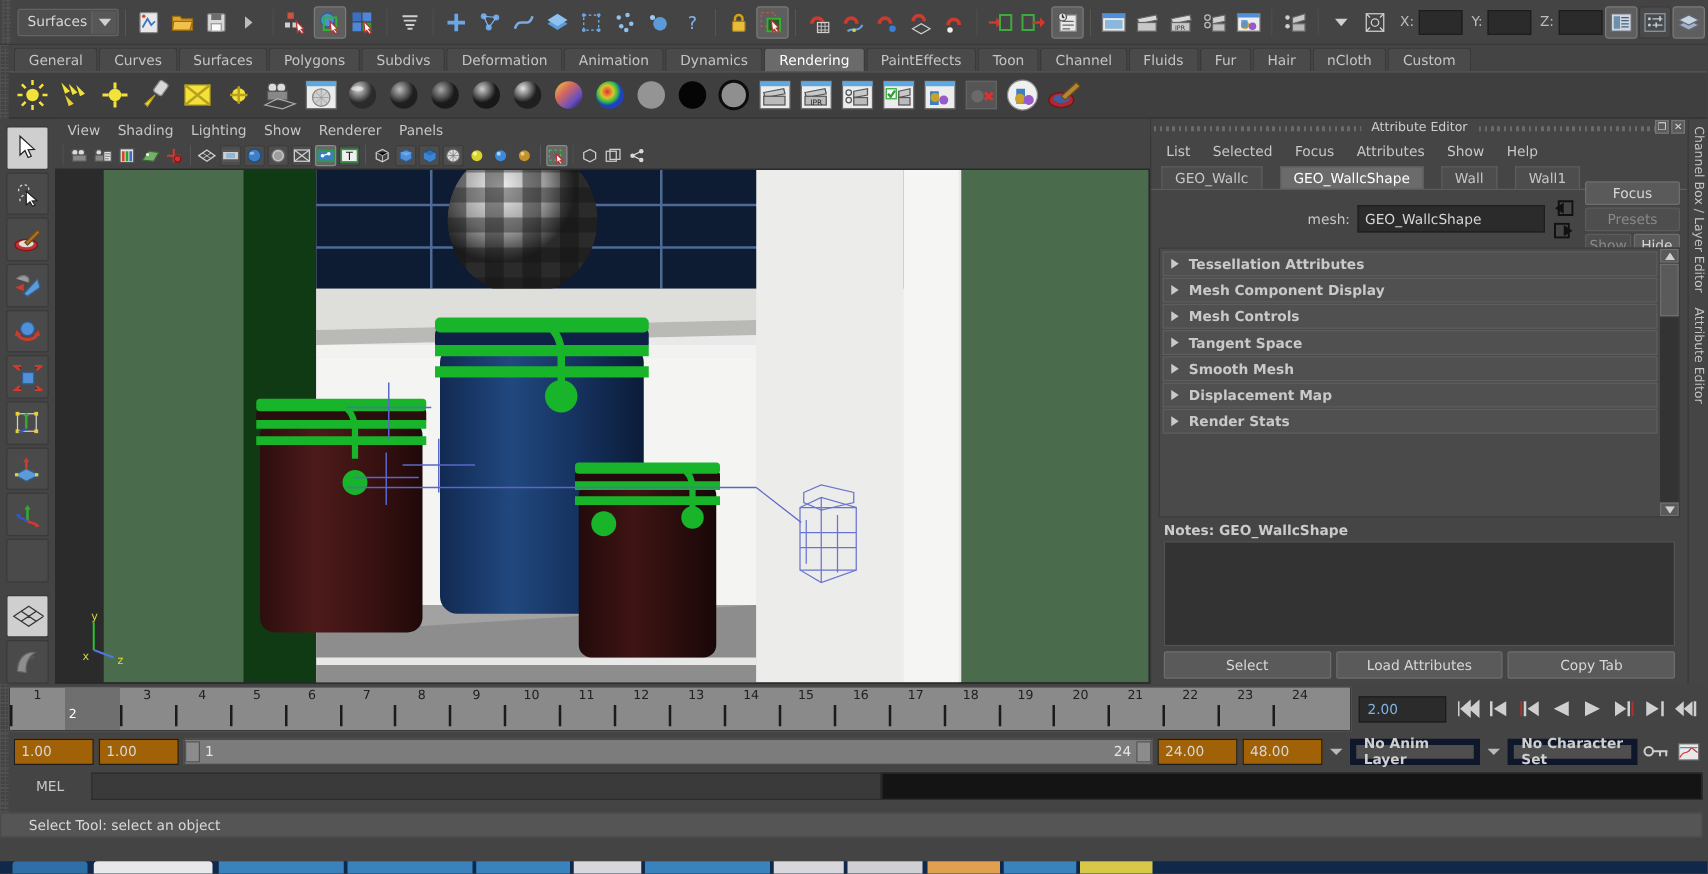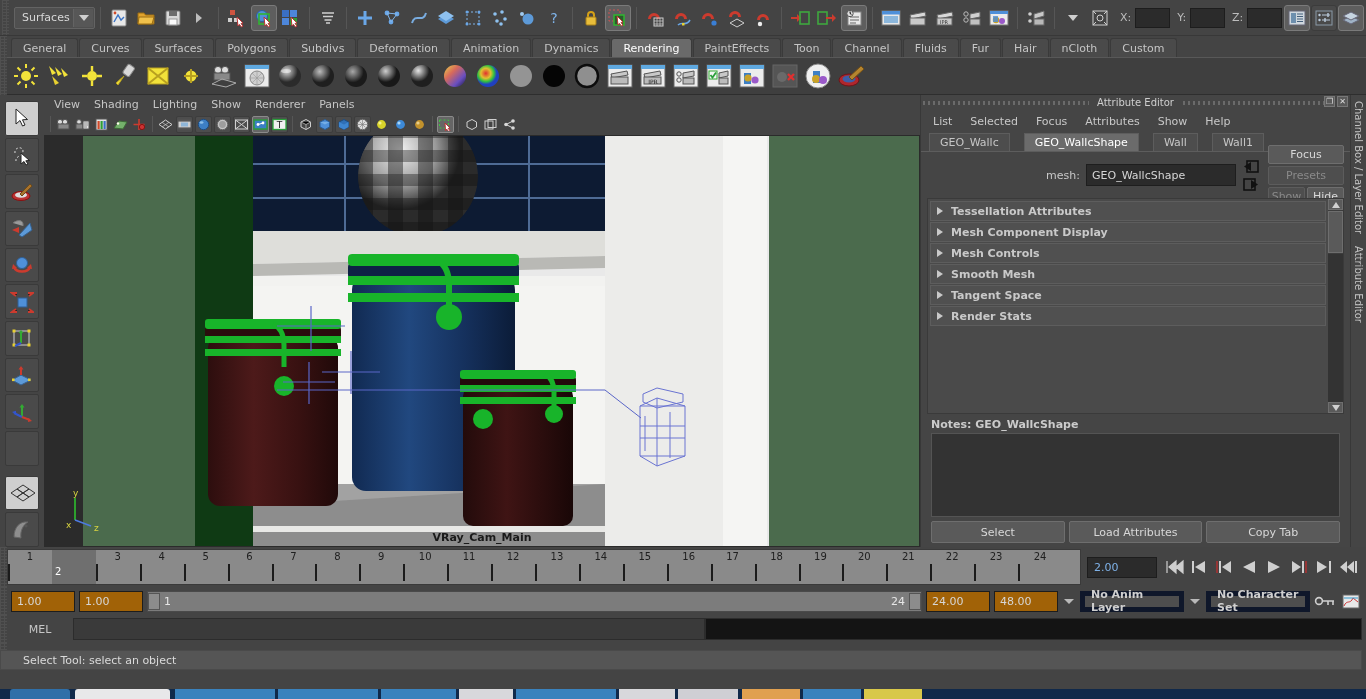--- a/index.html
+++ b/index.html
@@ -1122,21 +1122,20 @@
           <path d="M560 254 L596 282" stroke="#5a66c8" stroke-width="1"></path>
 
           <g transform="translate(30,362)">
             <path d="M0 22 V0" stroke="#2fbf2f" stroke-width="1.6"></path>
             <path d="M0 22 L16 28" stroke="#4d7ae0" stroke-width="1.6"></path>
             <text x="-2" y="-2" font-size="9" fill="#d8d440" font-family="DejaVu Sans">y</text>
             <text x="-9" y="30" font-size="9" fill="#d8d440" font-family="DejaVu Sans">x</text>
             <text x="19" y="33" font-size="9" fill="#d8d440" font-family="DejaVu Sans">z</text>
           </g>
         </svg>
-        <div style="position:absolute;left:0;right:0;bottom:2px;text-align:center;font-size:11px;font-weight:bold;color:#1a1a1a;">VRay_Cam_Main</div>
       </div>
     </div>
 
     <div class="ae">
       <div class="ae-title">
         <div class="dots"></div>
         <span class="t">Attribute Editor</span>
         <div class="wbtns">
           <div class="wbtn">❐</div>
           <div class="wbtn">✕</div>
@@ -1195,25 +1194,29 @@
               <div class="attr-row">
                 <span class="tri"></span>
                 <span class="lbl">Mesh Component Display</span>
               </div>
               <div class="attr-row">
                 <span class="tri"></span>
                 <span class="lbl">Mesh Controls</span>
               </div>
               <div class="attr-row">
                 <span class="tri"></span>
+                <span class="lbl">Tangent Space</span>
+              </div>
+              <div class="attr-row">
+                <span class="tri"></span>
                 <span class="lbl">Smooth Mesh</span>
               </div>
               <div class="attr-row">
                 <span class="tri"></span>
-                <span class="lbl">Tangent Space</span>
+                <span class="lbl">Displacement Map</span>
               </div>
               <div class="attr-row">
                 <span class="tri"></span>
                 <span class="lbl">Render Stats</span>
               </div>
             </div>
           <div class="sbar">
             <div class="sarrow">
               <svg width="8" height="6" viewBox="0 0 8 6">
                   <path d="M4 0 L8 6 L0 6Z" fill="#d0d0d0"></path>

